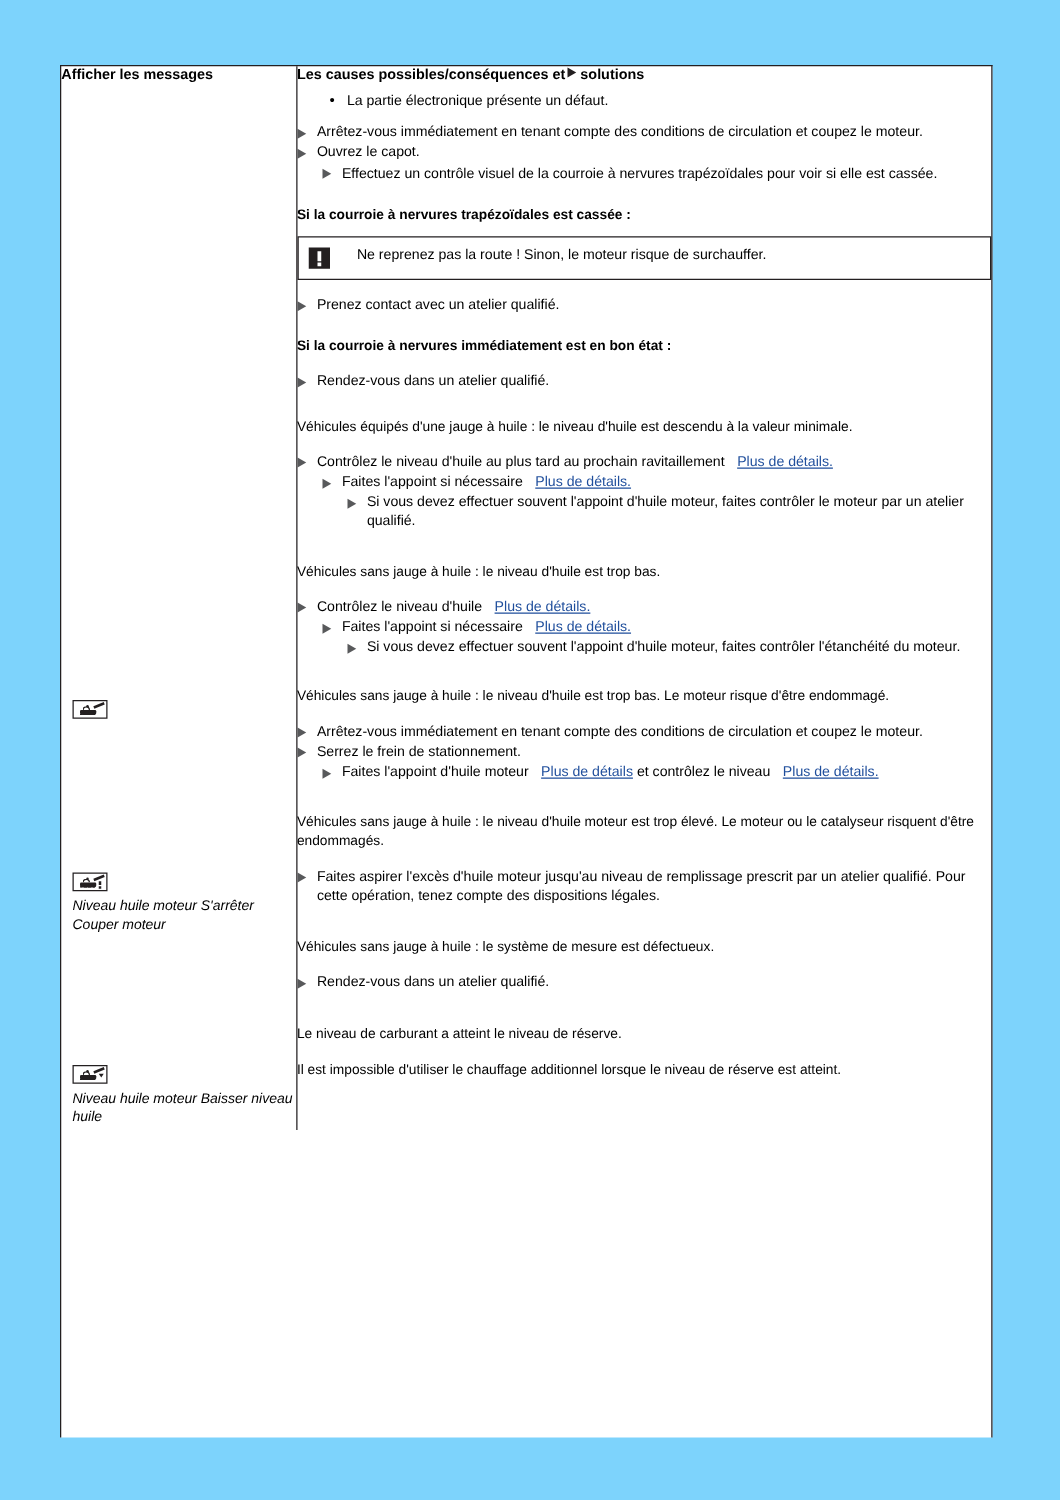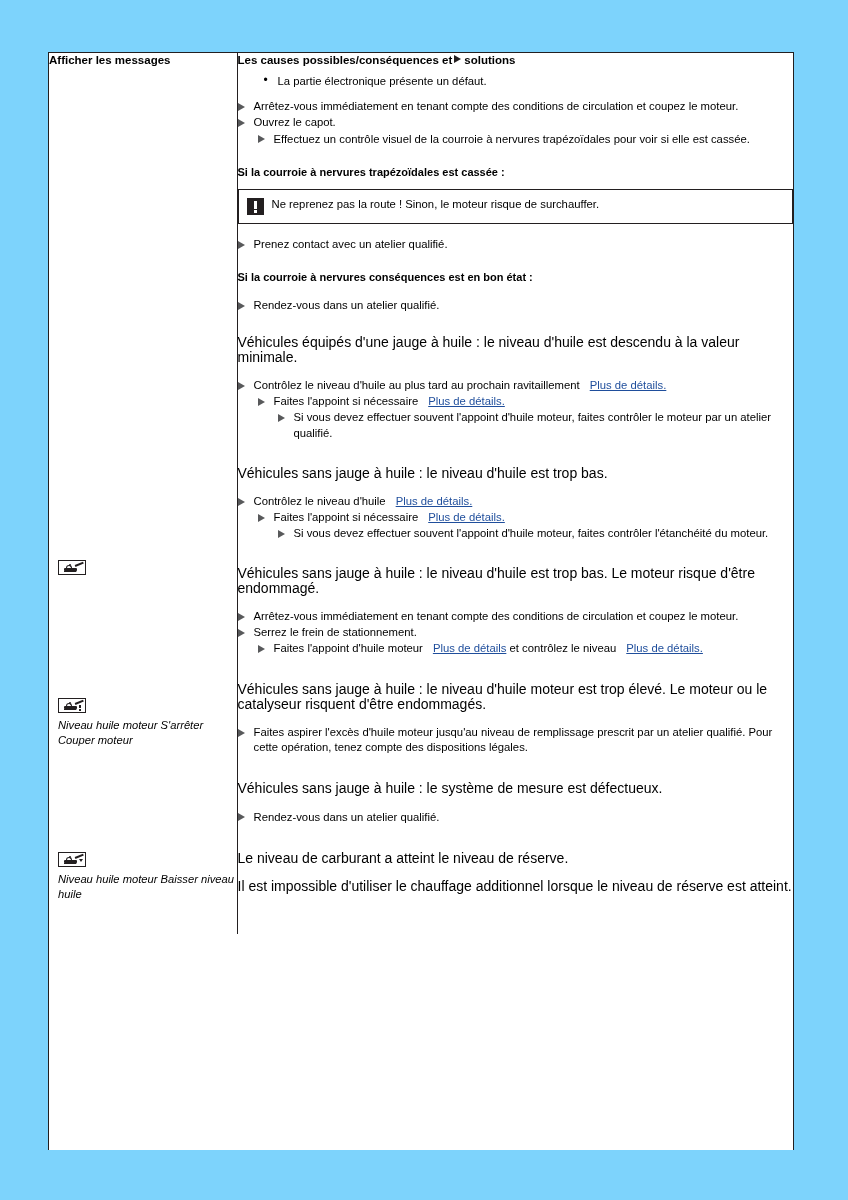--- a/index.html
+++ b/index.html
@@ -63,21 +63,21 @@
   }
   .sec-title {
     font-weight: bold;
     font-size: 11px;
     line-height: 15.2px;
     margin-top: 18px;
     margin-bottom: 0;
   }
   p.para {
     margin: 0 0 0 0;
-    font-size: 14px;
+    font-size: 11px;
     line-height: 15.2px;
   }
   .spacer-md { height: 13px; }
   .spacer-sm { height: 8px; }
 
   ul.bullets {
     margin: 6px 0 0 0;
     padding-left: 40px;
     list-style: none;
   }
@@ -128,21 +128,21 @@
     white-space: nowrap;
   }
   .lnk-gap { display: inline-block; width: 10px; }
 
   .warn-box {
     border: 1px solid #231f20;
     margin-top: 9px;
     padding: 7px 8px 8px 8px;
     display: flex;
     align-items: flex-start;
-    gap: 8px;
+    gap: 22px;
   }
   .warn-icon {
     width: 17px;
     height: 17px;
     background: #231f20;
     position: relative;
     flex: 0 0 auto;
     margin-top: 1px;
   }
   .warn-icon .bar {
@@ -336,21 +336,21 @@
             <div class="warn-text">Ne reprenez pas la route ! Sinon, le moteur risque de surchauffer.</div>
           </div>
 
           <div class="spacer-md"></div>
 
           <div class="step lvl1">
             <span class="tri"></span>
             <span>Prenez contact avec un atelier qualifié.</span>
           </div>
 
-          <div class="sec-title">Si la courroie à nervures conséquences est en bon état :</div>
+          <div class="sec-title">Si la courroie à nervures immédiatement est en bon état :</div>
 
           <div class="spacer-md"></div>
 
           <div class="step lvl1">
             <span class="tri"></span>
             <span>Rendez-vous dans un atelier qualifié.</span>
           </div>
 
           <div style="height:20px"></div>
           <p class="para">Véhicules équipés d'une jauge à huile : le niveau d'huile est descendu à la valeur minimale.</p>

